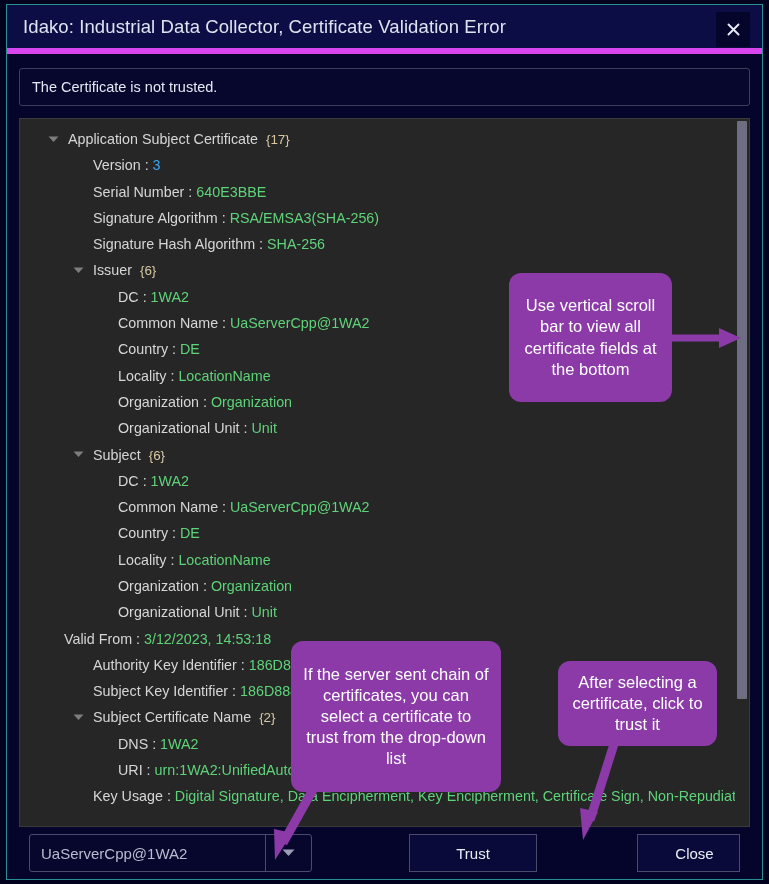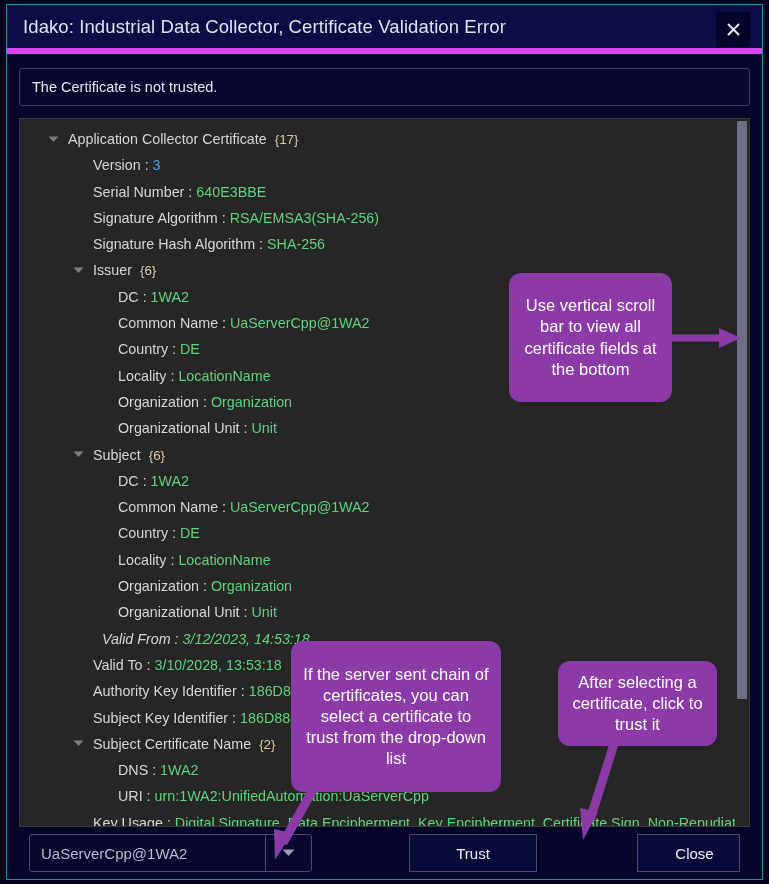--- a/index.html
+++ b/index.html
@@ -252,21 +252,21 @@
       </div>
 
       <div class="tree-panel">
         <div class="tree-scroll" id="tree-rows">
             <div class="tree-row">
               <span class="twisty" style="left: 26px;">
                 <svg width="11" height="7" viewBox="0 0 11 7">
                   <path d="M0.5 0.5 L5.5 6 L10.5 0.5 Z" fill="#7d7d7d"></path>
                 </svg>
               </span>
-              <span style="margin-left: 48px;"><span class="tree-label">Application Collector Certificate</span><span class="tree-count">{17}</span></span>
+              <span style="margin-left: 48px;"><span class="tree-label">Application Subject Certificate</span><span class="tree-count">{17}</span></span>
             </div>
             <div class="tree-row">
               <span style="margin-left: 73px;"><span class="tree-label">Version</span><span class="sep"> : </span><span class="tree-value num">3</span></span>
             </div>
             <div class="tree-row">
               <span style="margin-left: 73px;"><span class="tree-label">Serial Number</span><span class="sep"> : </span><span class="tree-value">640E3BBE</span></span>
             </div>
             <div class="tree-row">
               <span style="margin-left: 73px;"><span class="tree-label">Signature Algorithm</span><span class="sep"> : </span><span class="tree-value">RSA/EMSA3(SHA-256)</span></span>
             </div>
@@ -319,24 +319,21 @@
             <div class="tree-row">
               <span style="margin-left: 98px;"><span class="tree-label">Locality</span><span class="sep"> : </span><span class="tree-value">LocationName</span></span>
             </div>
             <div class="tree-row">
               <span style="margin-left: 98px;"><span class="tree-label">Organization</span><span class="sep"> : </span><span class="tree-value">Organization</span></span>
             </div>
             <div class="tree-row">
               <span style="margin-left: 98px;"><span class="tree-label">Organizational Unit</span><span class="sep"> : </span><span class="tree-value">Unit</span></span>
             </div>
             <div class="tree-row">
-              <span style="margin-left: 82px; font-style: italic;"><span class="tree-label">Valid From</span><span class="sep"> : </span><span class="tree-value">3/12/2023, 14:53:18</span></span>
-            </div>
-            <div class="tree-row">
-              <span style="margin-left: 73px;"><span class="tree-label">Valid To</span><span class="sep"> : </span><span class="tree-value">3/10/2028, 13:53:18</span></span>
+              <span style="margin-left: 44px;"><span class="tree-label">Valid From</span><span class="sep"> : </span><span class="tree-value">3/12/2023, 14:53:18</span></span>
             </div>
             <div class="tree-row">
               <span style="margin-left: 73px;"><span class="tree-label">Authority Key Identifier</span><span class="sep"> : </span><span class="tree-value">186D8887…169950</span></span>
             </div>
             <div class="tree-row">
               <span style="margin-left: 73px;"><span class="tree-label">Subject Key Identifier</span><span class="sep"> : </span><span class="tree-value">186D88878…9950</span></span>
             </div>
             <div class="tree-row">
               <span class="twisty" style="left: 51px;">
                 <svg width="11" height="7" viewBox="0 0 11 7">

